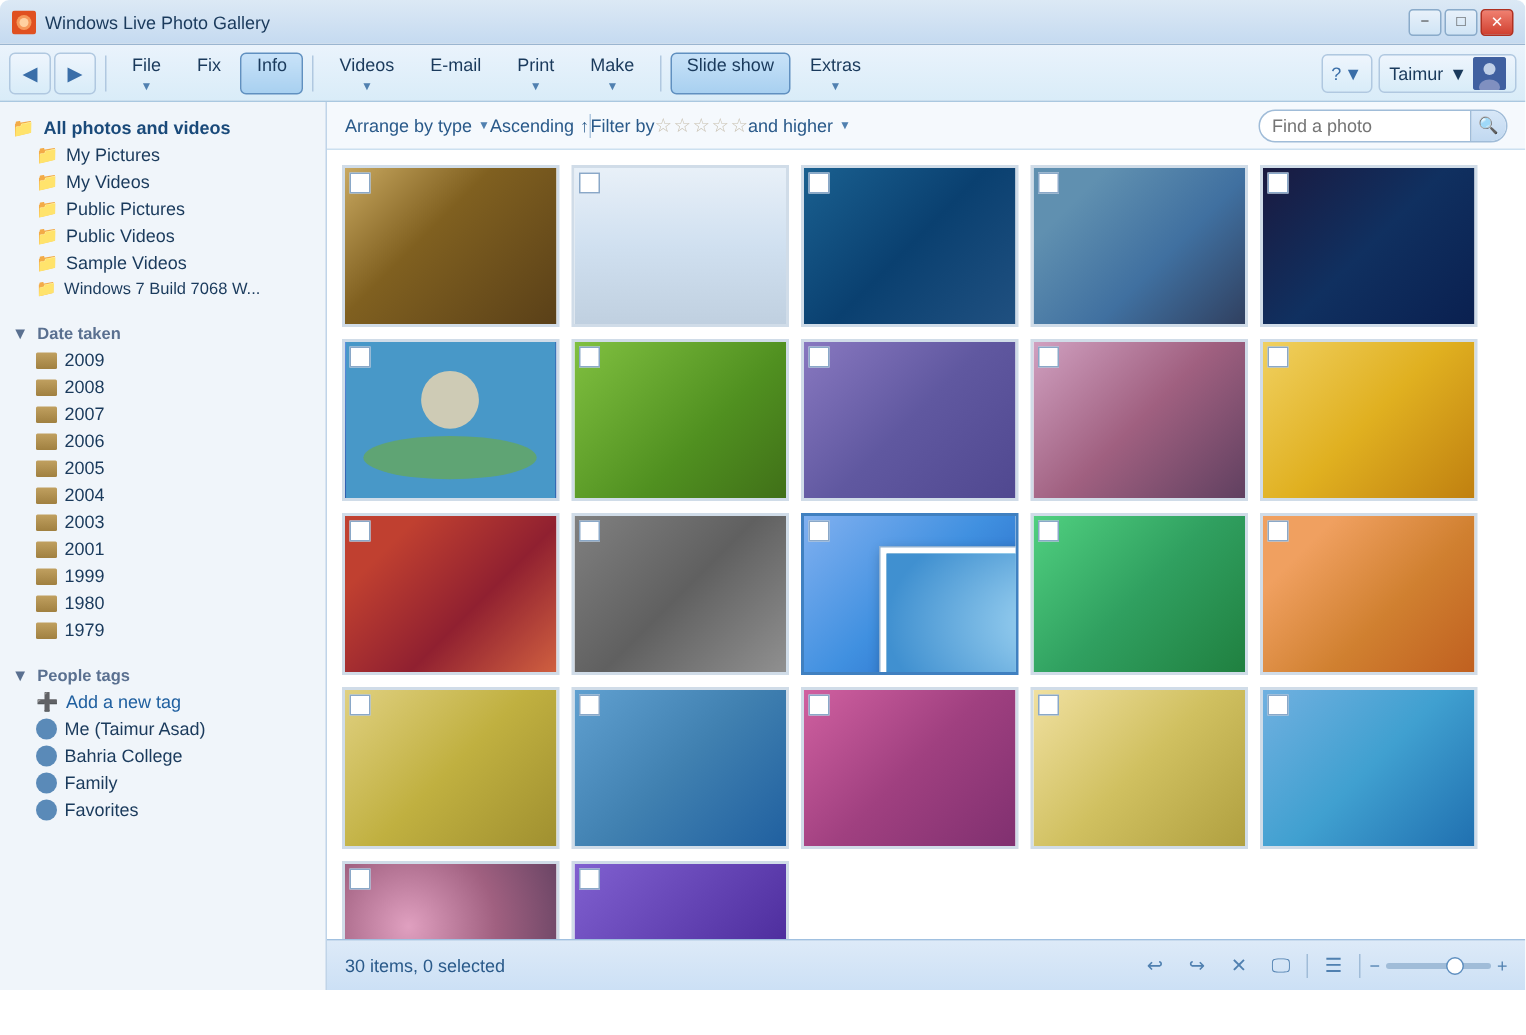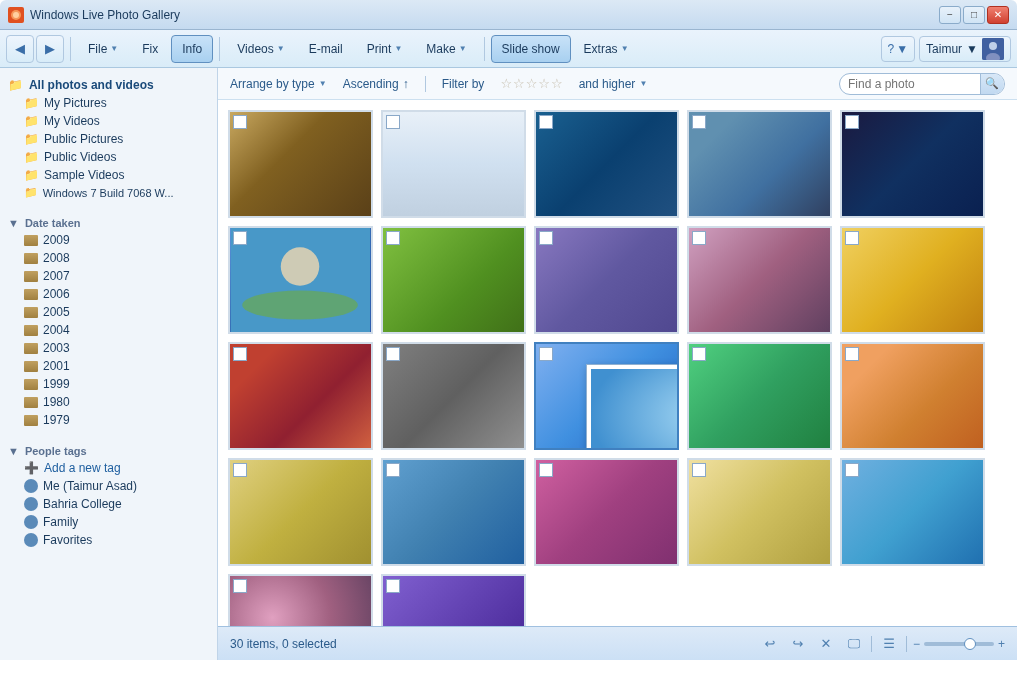--- a/index.html
+++ b/index.html
@@ -35,21 +35,21 @@
     .nav-btn {
       width: 28px; height: 28px; border: 1px solid #b0c8e0; border-radius: 4px;
       background: linear-gradient(to bottom, #eef5fd, #d8ecf8);
       display: flex; align-items: center; justify-content: center;
       cursor: pointer; color: #3a6ea8; font-size: 13px;
     }
     .toolbar-sep { width: 1px; height: 24px; background: #b0c8e0; margin: 0 4px; }
     .toolbar-btn {
       height: 28px; padding: 0 10px; border: 1px solid transparent; border-radius: 4px;
       background: transparent; cursor: pointer; font-size: 12px; color: #1a3a5c;
-      display: flex; align-items: center; gap: 3px;
+      display: flex; align-items: center; gap: 3px; flex-direction: column;
     }
     .toolbar-btn.active { background: linear-gradient(to bottom, #c8e2f8, #a8d0f0); border-color: #6090c0; }
     .toolbar-btn .arrow { font-size: 8px; color: #5080b0; }
     .toolbar-spacer { flex: 1; }
     .user-area { display: flex; align-items: center; gap: 4px; }
     .help-btn { height: 26px; padding: 0 6px; border: 1px solid #b0c8e0; border-radius: 4px; background: linear-gradient(to bottom, #eef5fd, #d8ecf8); cursor: pointer; color: #3a6ea8; font-size: 12px; display: flex; align-items: center; gap: 2px; }
     .user-btn { height: 26px; padding: 0 6px; border: 1px solid #b0c8e0; border-radius: 4px; background: linear-gradient(to bottom, #eef5fd, #d8ecf8); cursor: pointer; color: #1a3a5c; font-size: 12px; display: flex; align-items: center; gap: 4px; }
     .user-avatar { width: 22px; height: 22px; border-radius: 2px; background: #5080b0; display: flex; align-items: center; justify-content: center; overflow: hidden; }
 
     
@@ -95,21 +95,21 @@
       cursor: pointer;
     }
     .people-icon { width: 14px; height: 14px; border-radius: 50%; background: #5a8ab8; display: inline-block; }
 
     
     #main-panel { flex: 1; display: flex; flex-direction: column; overflow: hidden; }
 
     
     #filter-bar {
       height: 32px; background: #f5f9fd; border-bottom: 1px solid #cce0f0;
-      display: flex; align-items: center; padding: 0 12px; gap: 16px;
+      display: flex; align-items: center; padding: 0 12px; gap: 0;
     }
     .filter-item { display: flex; align-items: center; gap: 4px; font-size: 12px; color: #2a5a8a; cursor: pointer; }
     .filter-item .arrow { font-size: 8px; color: #5080b0; }
     .filter-sep { width: 1px; height: 16px; background: #b0c8e0; }
     .stars { display: flex; gap: 1px; }
     .star { color: #c8c0b0; font-size: 13px; }
     .search-box {
       margin-left: auto; display: flex; align-items: center;
       border: 1px solid #a0bcd8; border-radius: 14px; height: 22px;
       background: white; overflow: hidden;

